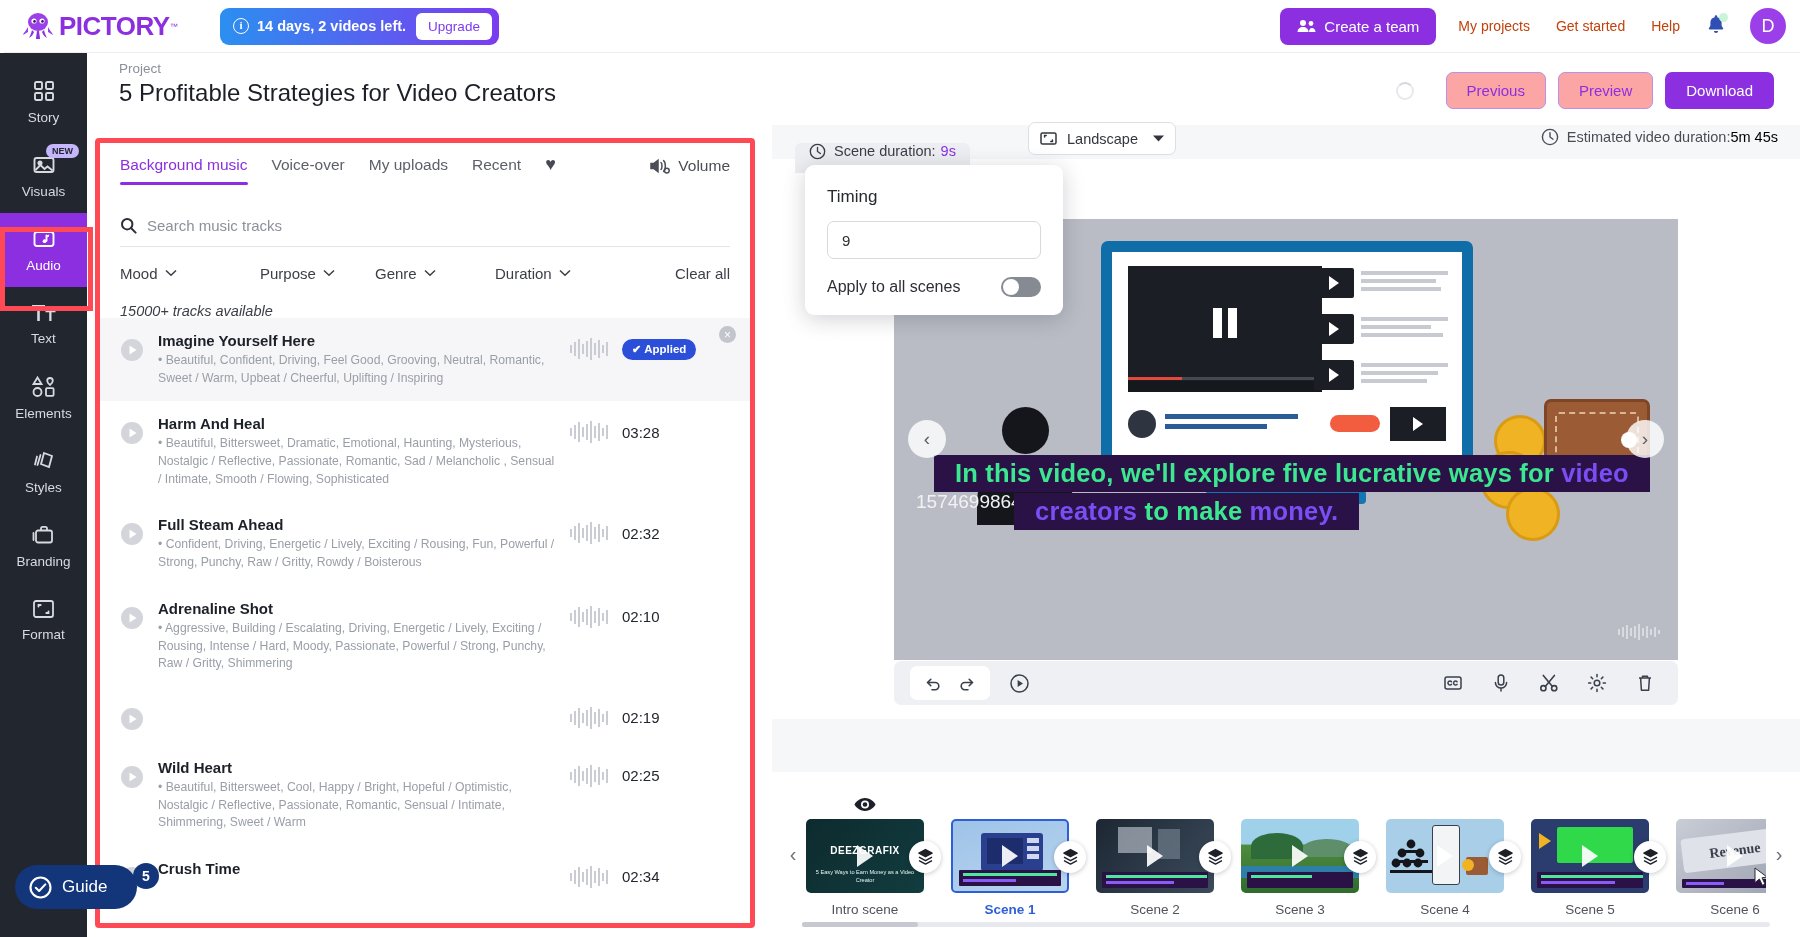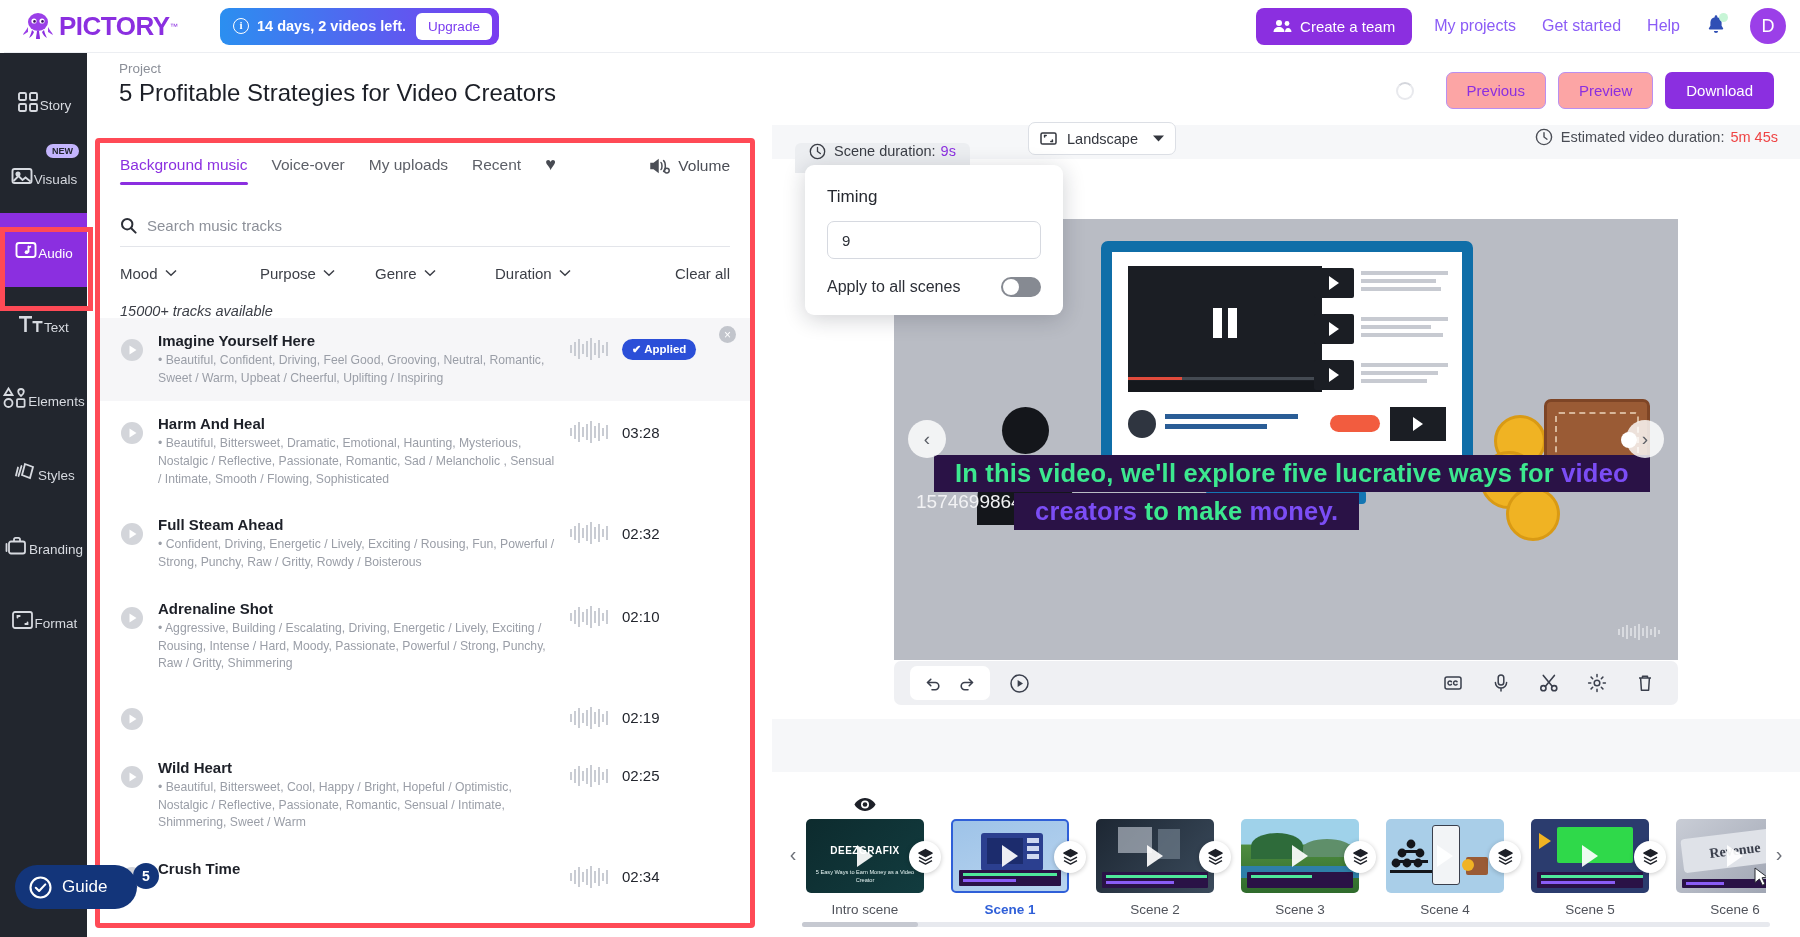--- a/index.html
+++ b/index.html
@@ -37,38 +37,38 @@
     background: #fff; color: #7a3cf0; border-radius: 6px; font-size: 13.5px;
     padding: 6px 12px; font-weight: 500; cursor: pointer; white-space: nowrap;
   }
   .top-right { margin-left: auto; display: flex; align-items: center; padding-right: 18px; }
   .create-team-btn {
     background: #8b2fe0; color: #fff; border-radius: 8px; height: 37px;
     display: flex; align-items: center; padding: 0 17px; font-size: 15px;
     cursor: pointer; margin-right: 22px;
   }
   .create-team-btn svg { margin-right: 8px; }
-  .nav-link { font-size: 16px; color: #8b5cf6; margin-right: 26px; cursor: pointer; }
+  .nav-link { font-size: 14px; color: #c2410c; margin-right: 26px; cursor: pointer; }
   .bell { margin-right: 24px; cursor: pointer; position: relative; }
   .bell-dot {
     position: absolute; right: -2px; top: -1px; width: 9px; height: 9px;
     border-radius: 50%; background: #c7f5d6;
   }
   .avatar {
     width: 36px; height: 36px; border-radius: 50%; background: #9b3fe8;
     color: #fff; font-size: 18px; display: flex; align-items: center;
     justify-content: center; cursor: pointer;
   }
   
   .rail {
     position: absolute; top: 53px; left: 0; width: 87px; height: 884px;
     background: #22262e; padding-top: 12px; z-index: 25;
   }
   .rail-item {
-    height: 74px; display: flex; align-items: center;
+    height: 74px; display: flex; flex-direction: column; align-items: center;
     justify-content: center; color: #d7dae0; cursor: pointer; position: relative;
   }
   .rail-item.active { background: #8b2fe0; color: #fff; }
   .rail-label { font-size: 13.5px; margin-top: 7px; }
   .rail-new {
     position: absolute; top: 5px; right: 8px; background: #c4b5fd; color: #22262e;
     font-size: 9px; font-weight: bold; border-radius: 9px; padding: 2px 6px;
   }
   
   .guide-btn {
@@ -210,21 +210,21 @@
     display: flex; align-items: center; padding: 0 11px; font-size: 14.5px;
     color: #33363e; cursor: pointer; z-index: 19;
   }
   .orient-select .lbl { margin-left: 10px; }
   .orient-select .caret { margin-left: auto; }
   .est-dur {
     position: absolute; right: 22px; top: 128px; display: flex; align-items: center;
     font-size: 14.5px; color: #4a4d55; z-index: 19;
   }
   .est-dur svg { margin-right: 8px; }
-  .est-dur-val { color: #ef4444; margin-left: 6px; }
+  .est-dur-val { color: #000000; margin-left: 0; }
   .canvas-wrap {
     position: absolute; left: 0px; top: 106px; right: 0px; height: 560px;
     background: #fff; display: flex; align-items: center; justify-content: center;
   }
   .stage { position: relative; width: 784px; height: 441px; background: #b9bcc4; overflow: hidden; }
   .stage-monitor {
     position: absolute; left: 207px; top: 22px; width: 372px; height: 227px;
     background: #0f6ea8; border: 11px solid #0f6ea8; border-radius: 7px;
   }
   .stage-monitor-inner { width: 100%; height: 100%; background: #fff; position: relative; }

